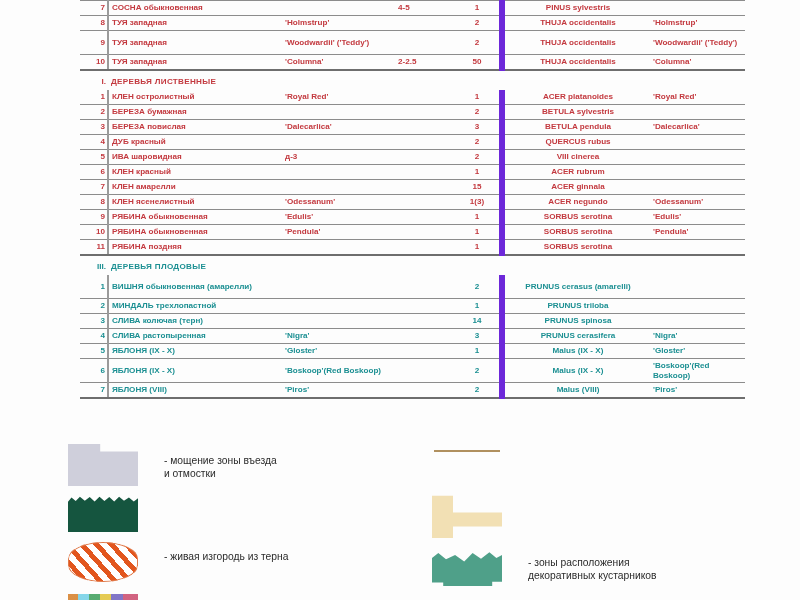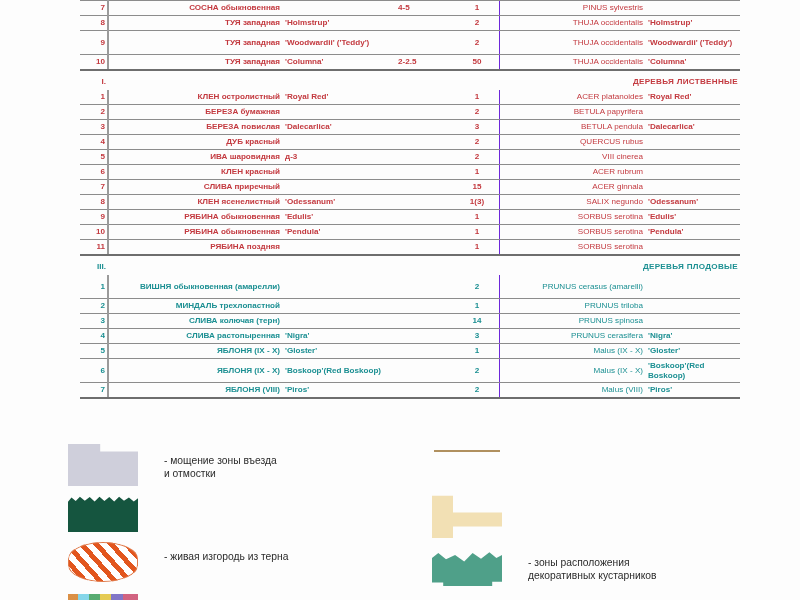--- a/index.html
+++ b/index.html
@@ -28,25 +28,25 @@
   .plant-table td {
     font-size: 8.1px;
     line-height: 1.12;
     padding: 1px 2px 1px 3px;
     vertical-align: middle;
     border-bottom: 1px solid #8c8c8c;
     height: 12px;
     white-space: normal;
   }
   .c-num    { width: 22px;  text-align: right;  padding-right: 4px; font-weight: bold; }
-  .c-rus    { width: 168px; text-align: right; font-weight: bold; border-left: 2px solid #9a9a9a; padding-left: 5px;}
+  .c-rus    { width: 168px; text-align: left; font-weight: bold; border-left: 2px solid #9a9a9a; padding-left: 5px;}
   .c-cv     { width: 108px; text-align: left; font-weight: bold; }
   .c-size   { width: 54px;  text-align: left; font-weight: bold; }
   .c-qty    { width: 40px;  text-align: center; font-weight: bold; }
-  .c-lat    { width: 140px; text-align: right; font-weight: normal; border-left: 1px solid #6d28d9; padding-left: 6px;}
+  .c-lat    { width: 140px; text-align: center; font-weight: bold; border-left: 6px solid #6d28d9; padding-left: 6px;}
   .c-lcv    { width: 90px;  text-align: left; font-weight: bold; }
 
   .red  td { color: #c3393f; }
   .teal td { color: #1b8f92; }
 
   tr.thick td { border-bottom: 2px solid #6e6e6e; }
   tr.tall td  { height: 21px; }
 
   
   .sec-row td {
@@ -215,21 +215,21 @@
           <td class="c-qty">1</td>
           <td class="c-lat">ACER platanoides</td>
           <td class="c-lcv">'Royal Red'</td>
         </tr>
         <tr class="red">
           <td class="c-num">2</td>
           <td class="c-rus">БЕРЕЗА бумажная</td>
           <td class="c-cv"></td>
           <td class="c-size"></td>
           <td class="c-qty">2</td>
-          <td class="c-lat">BETULA papyrifera</td>
+          <td class="c-lat">BETULA sylvestris</td>
           <td class="c-lcv"></td>
         </tr>
         <tr class="red">
           <td class="c-num">3</td>
           <td class="c-rus">БЕРЕЗА повислая</td>
           <td class="c-cv">'Dalecarlica'</td>
           <td class="c-size"></td>
           <td class="c-qty">3</td>
           <td class="c-lat">BETULA pendula</td>
           <td class="c-lcv">'Dalecarlica'</td>
@@ -256,34 +256,34 @@
           <td class="c-num">6</td>
           <td class="c-rus">КЛЕН красный</td>
           <td class="c-cv"></td>
           <td class="c-size"></td>
           <td class="c-qty">1</td>
           <td class="c-lat">ACER rubrum</td>
           <td class="c-lcv"></td>
         </tr>
         <tr class="red">
           <td class="c-num">7</td>
-          <td class="c-rus">СЛИВА приречный</td>
+          <td class="c-rus">КЛЕН амарелли</td>
           <td class="c-cv"></td>
           <td class="c-size"></td>
           <td class="c-qty">15</td>
           <td class="c-lat">ACER ginnala</td>
           <td class="c-lcv"></td>
         </tr>
         <tr class="red">
           <td class="c-num">8</td>
           <td class="c-rus">КЛЕН ясенелистный</td>
           <td class="c-cv">'Odessanum'</td>
           <td class="c-size"></td>
           <td class="c-qty">1(3)</td>
-          <td class="c-lat">SALIX negundo</td>
+          <td class="c-lat">ACER negundo</td>
           <td class="c-lcv">'Odessanum'</td>
         </tr>
         <tr class="red">
           <td class="c-num">9</td>
           <td class="c-rus">РЯБИНА обыкновенная</td>
           <td class="c-cv">'Edulis'</td>
           <td class="c-size"></td>
           <td class="c-qty">1</td>
           <td class="c-lat">SORBUS serotina</td>
           <td class="c-lcv">'Edulis'</td>

